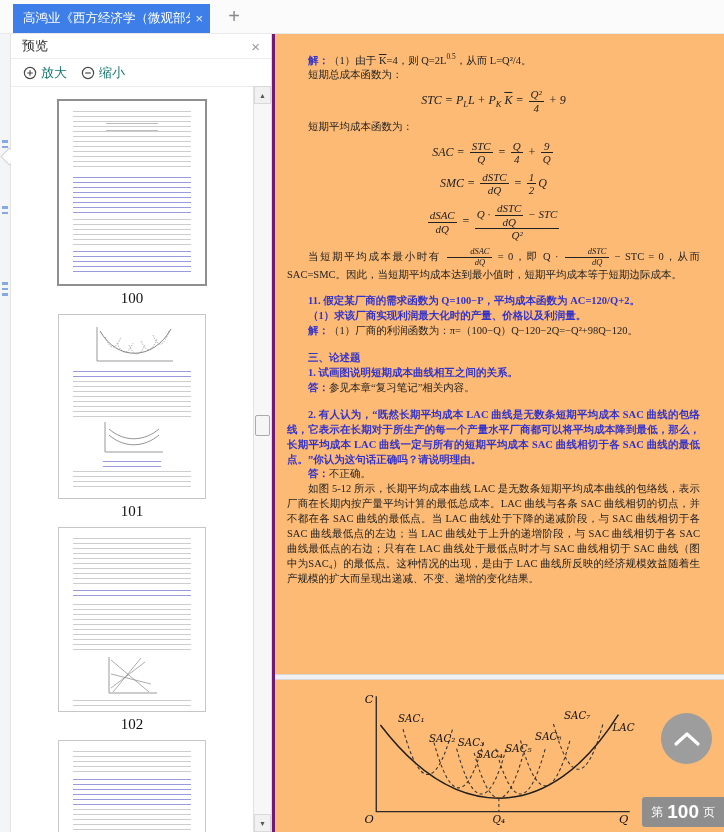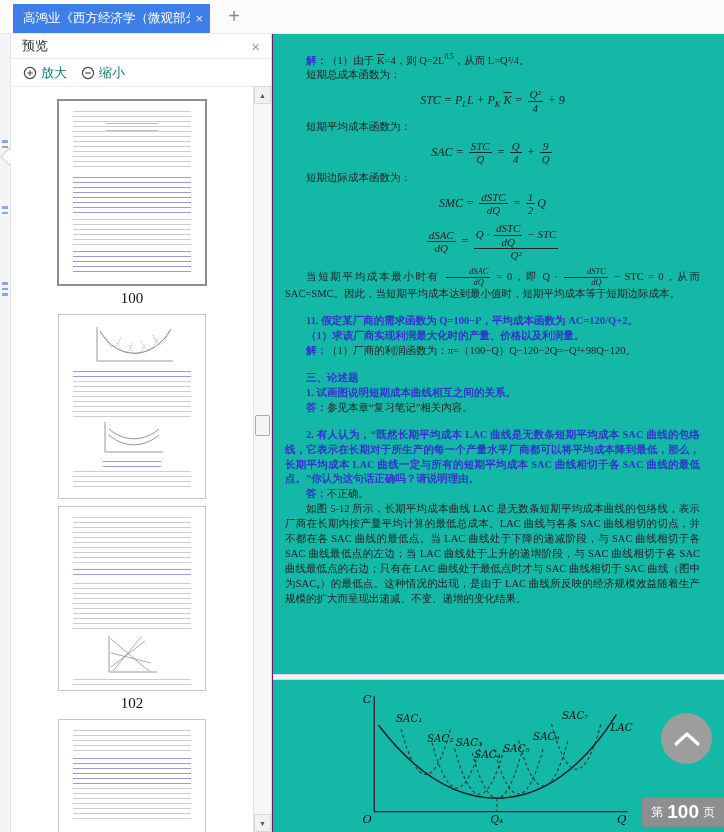--- a/index.html
+++ b/index.html
@@ -41,21 +41,21 @@
   .thumb-box svg{position:absolute;}
 
   
   .vscroll{position:absolute;top:52px;right:0;width:18px;bottom:0;background:#f7f7f7;border-left:1px solid #e2e2e2;box-sizing:border-box;}
   .vs-btn{position:absolute;left:0;right:0;height:18px;background:#f1f1f1;border:1px solid #d9d9d9;box-sizing:border-box;
           display:flex;align-items:center;justify-content:center;font-size:7px;color:#555;cursor:pointer;}
   .vs-btn.up{top:0;} .vs-btn.down{bottom:0;}
   .vs-thumb{position:absolute;top:329px;left:1px;right:1px;height:19px;background:#f5f5f5;border:1px solid #ababab;border-radius:2px;cursor:pointer;}
 
   
-  .main{position:absolute;top:34px;left:272px;right:0;bottom:0;background:#14b8a6;border-left:1px solid #701a75;box-sizing:border-box;}
+  .main{position:absolute;top:34px;left:272px;right:0;bottom:0;background:#fdba74;border-left:3px solid #701a75;box-sizing:border-box;}
   .page1{height:641px;overflow:hidden;box-sizing:border-box;padding:18px 24px 0 12px;border-bottom:1px solid #d8d8d8;}
   .page-gap{height:4px;background:#f1f1f1;border-bottom:1px solid #d8d8d8;}
   .page2{position:relative;height:150px;padding:10px 0 0 88px;}
 
   .docbody{font-family:"Liberation Serif",serif;color:#222;font-size:10.5px;line-height:1.42;}
   .para{text-indent:2em;text-align:justify;}
   .para.noind{text-indent:0;}
   .para.blue{color:#3333cc;font-weight:600;}
   .seg-b{color:#3333cc;font-weight:600;}
   .gap{margin-top:12px;}
@@ -157,20 +157,21 @@
         </svg>
         <div class="mini-blue" style="left:14px;right:14px;top:56px;height:8px"></div>
         <div class="mini-lines" style="left:14px;right:14px;top:66px;height:36px"></div>
         <svg style="left:38px;top:104px" width="70" height="38" viewBox="0 0 70 38">
           <path d="M8,3 V33 H66" stroke="#999" stroke-width="1" fill="none"></path>
           <path d="M12,10 C28,24 48,22 62,10 M12,16 C28,30 48,28 62,16" stroke="#777" stroke-width="0.8" fill="none"></path>
         </svg>
         <div class="mini-blue" style="left:44px;right:44px;top:146px;height:6px"></div>
         <div class="mini-lines" style="left:14px;right:14px;top:156px;height:20px"></div>
       </div>
+      <div class="thumb-label">101</div>
     </div>
 
     <div class="thumb-item">
       <div class="thumb-box">
         <div class="mini-lines" style="left:14px;right:14px;top:10px;height:50px"></div>
         <div class="mini-blue" style="left:14px;right:14px;top:62px;height:10px"></div>
         <div class="mini-lines" style="left:14px;right:14px;top:76px;height:48px"></div>
         <svg style="left:42px;top:126px" width="60" height="44" viewBox="0 0 60 44">
           <path d="M8,3 V39 H56" stroke="#999" stroke-width="1" fill="none"></path>
           <path d="M10,6 L48,38 M10,34 L44,8 M10,20 L50,30 M12,38 L40,4" stroke="#888" stroke-width="0.7" fill="none"></path>
@@ -211,21 +212,20 @@
         <div class="formula"><span>SAC = </span><span class="frac">
             <span class="num">STC</span>
             <span class="den">Q</span>
           </span><span> = </span><span class="frac">
             <span class="num">Q</span>
             <span class="den">4</span>
           </span><span> + </span><span class="frac">
             <span class="num">9</span>
             <span class="den">Q</span>
           </span></div>
-        <div class="para"><span>短期边际成本函数为：</span></div>
         <div class="formula"><span>SMC = </span><span class="frac">
             <span class="num">dSTC</span>
             <span class="den">dQ</span>
           </span><span> = </span><span class="frac">
             <span class="num">1</span>
             <span class="den">2</span>
           </span><span>Q</span></div>
         <div class="formula"><span class="frac">
             <span class="num">dSAC</span>
             <span class="den">dQ</span>

